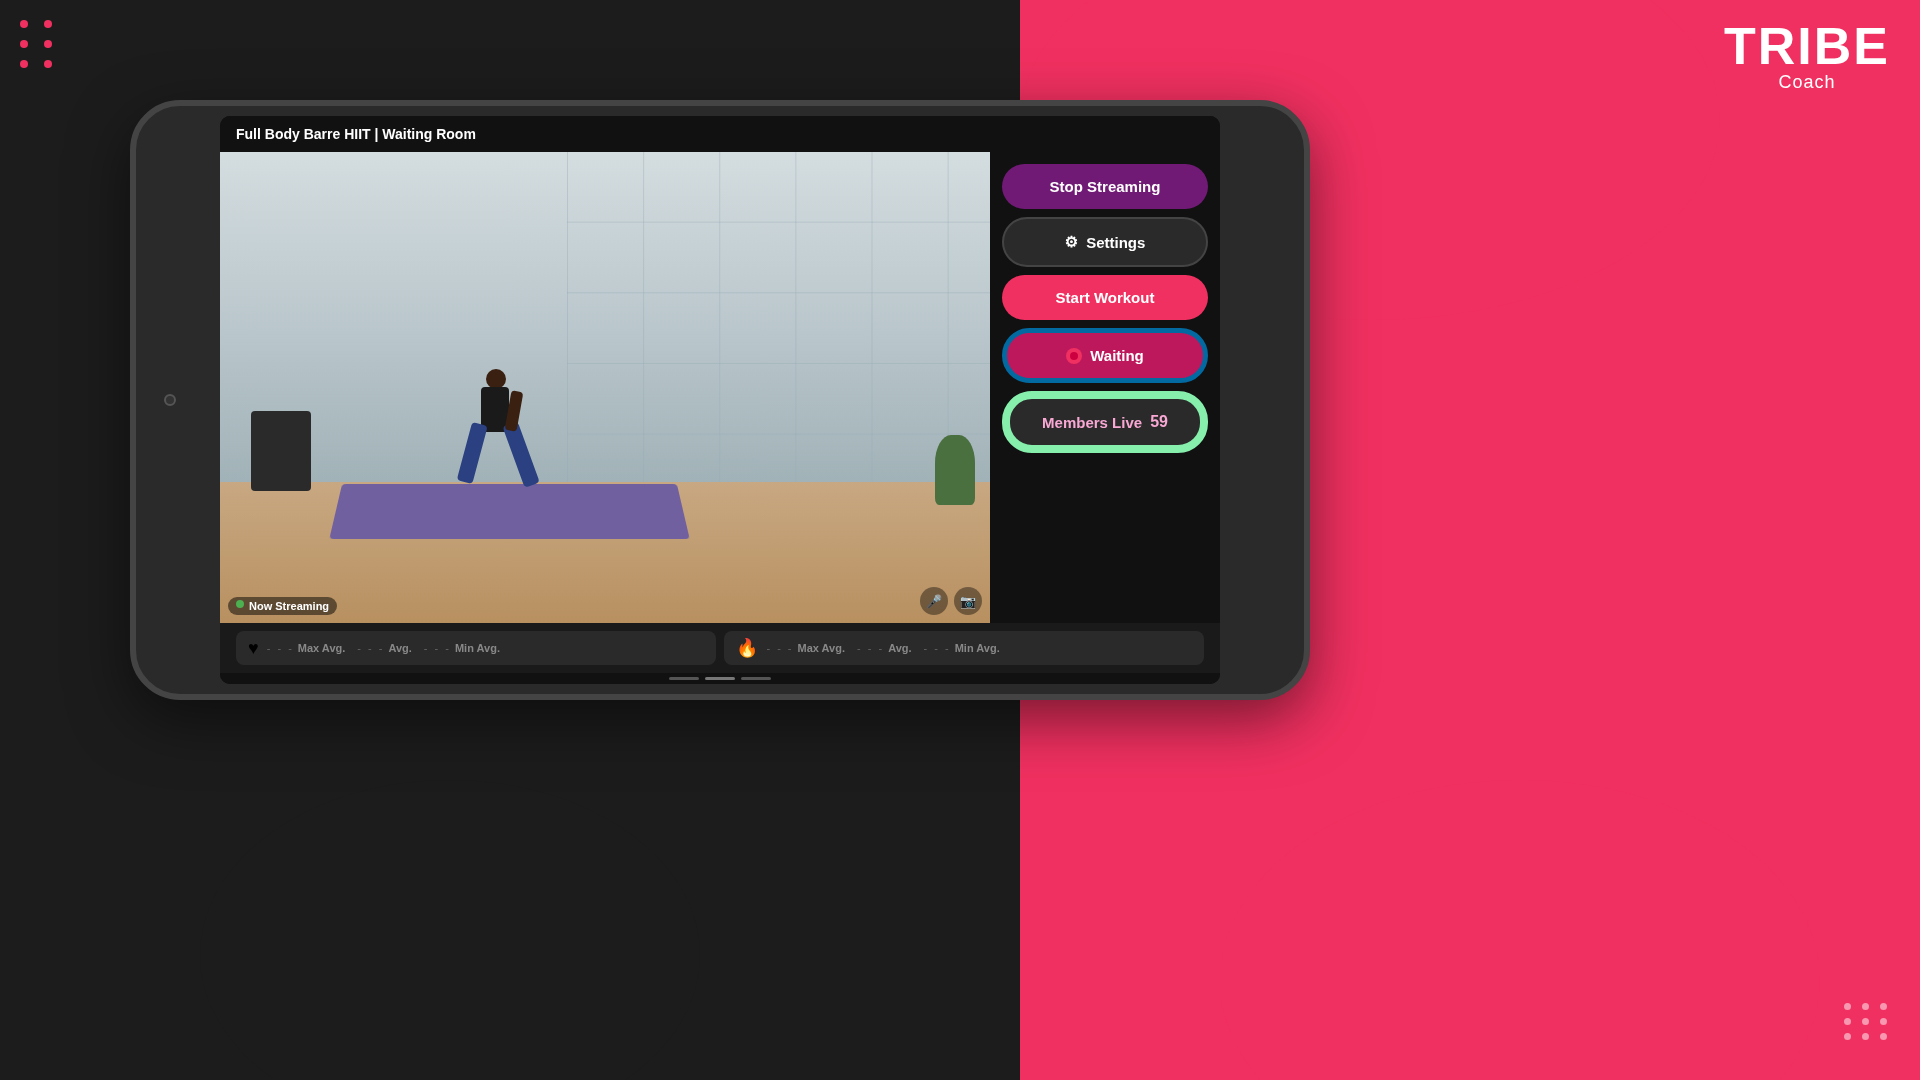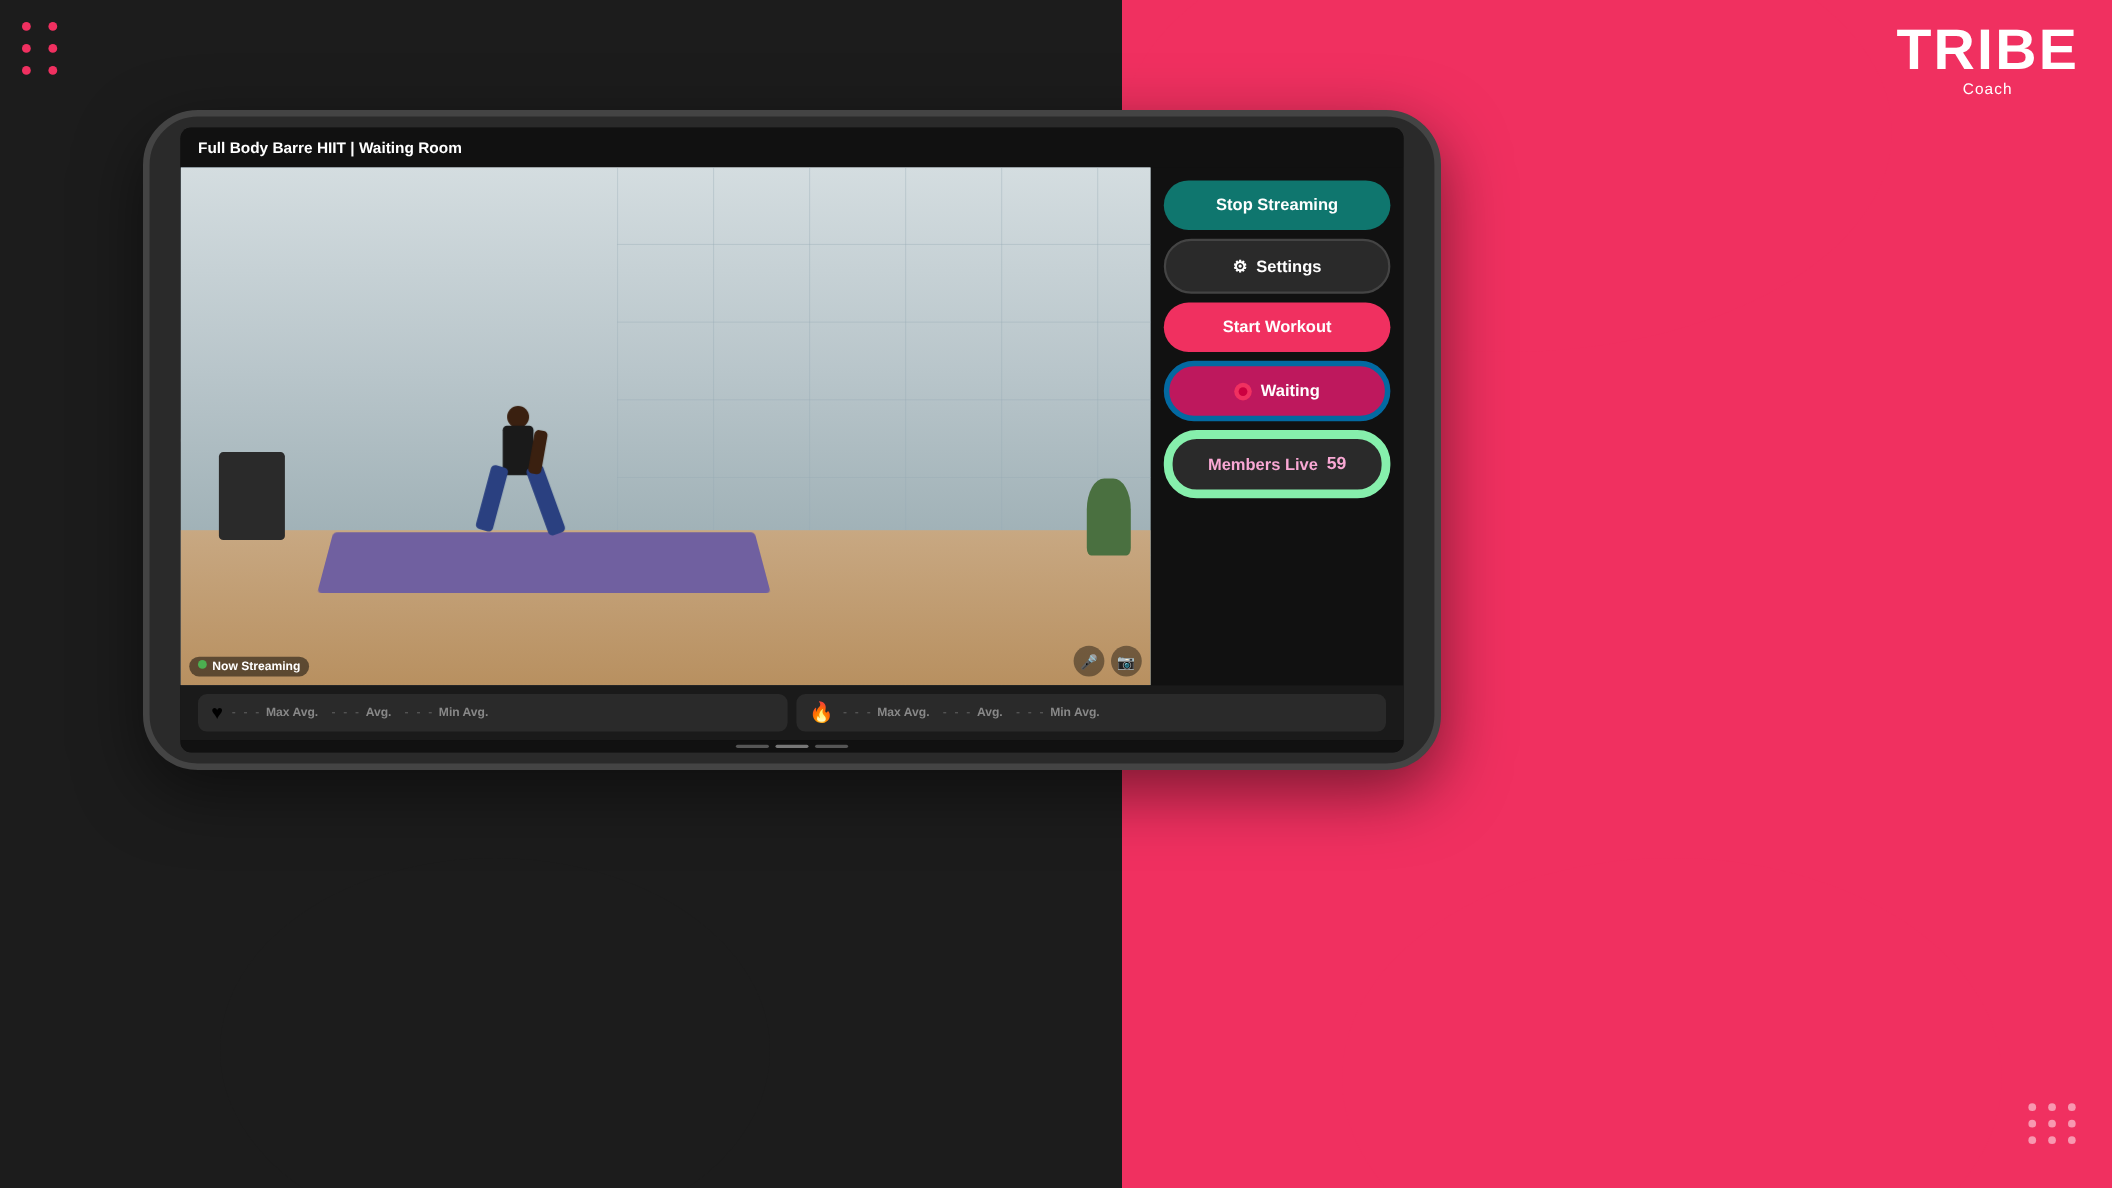--- a/index.html
+++ b/index.html
@@ -112,21 +112,21 @@
       text-align: center;
     }
     .tribe-logo-text {
       font-size: 52px;
       font-weight: 900;
       color: white;
       letter-spacing: 2px;
       line-height: 1;
     }
     .tribe-logo-sub {
-      font-size: 14px;
+      font-size: 18px;
       color: white;
       font-weight: 400;
       letter-spacing: 1px;
     }
 
     
     .device-mockup {
       position: absolute;
       top: 100px;
       left: 130px;
@@ -138,21 +138,21 @@
       z-index: 5;
       box-shadow: 0 20px 60px rgba(0,0,0,0.5);
       overflow: hidden;
     }
 
     
     .device-screen {
       position: absolute;
       top: 0; left: 0; right: 0; bottom: 0;
       background: #111;
-      margin: 10px 28px;
+      margin: 10px 84px;
       border-radius: 10px;
       overflow: hidden;
       display: flex;
       flex-direction: column;
     }
 
     
     .device-btn-left {
       position: absolute;
       left: -6px;
@@ -426,21 +426,21 @@
       font-size: 15px;
       font-weight: 700;
       cursor: pointer;
       display: flex;
       align-items: center;
       justify-content: center;
       gap: 8px;
     }
 
     .btn-stop {
-      background: #0f766e;
+      background: #701a75;
       color: white;
     }
 
     .btn-start {
       background: #f03060;
       color: white;
     }
 
     .btn-settings {
       background: #2a2a2a;

